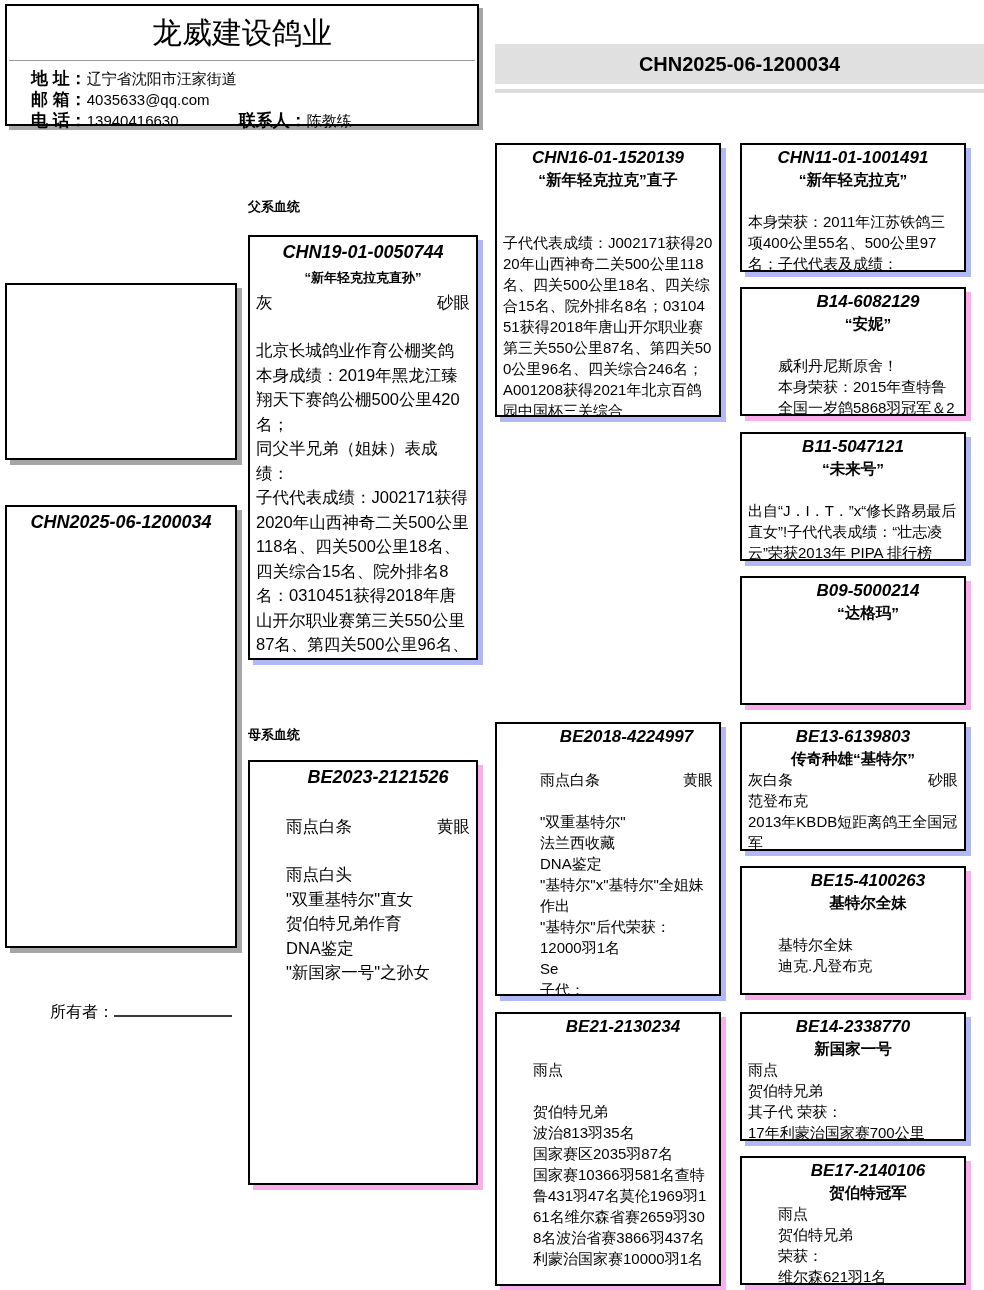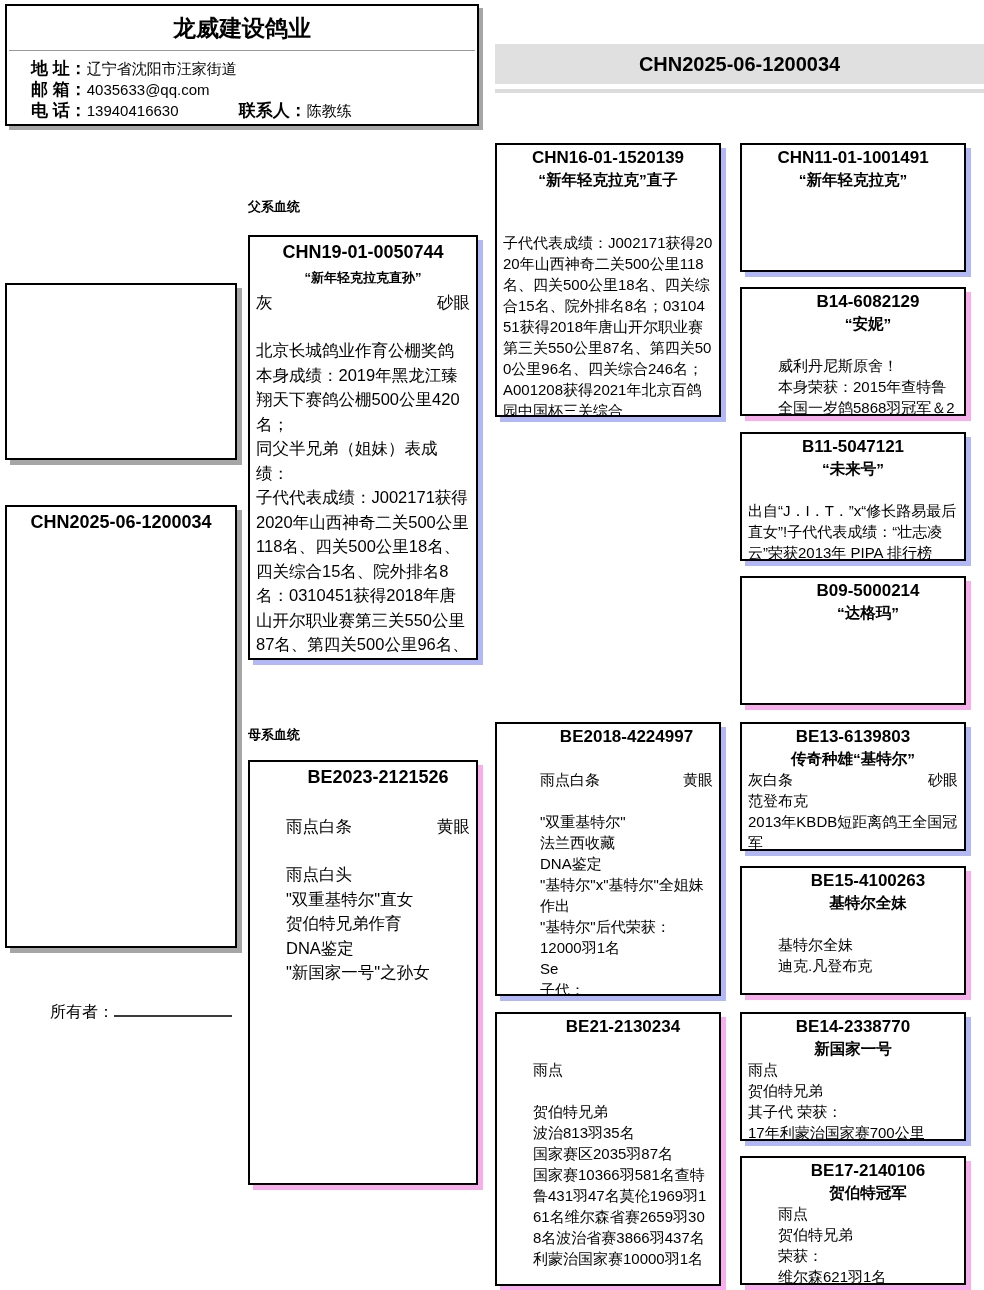--- a/index.html
+++ b/index.html
@@ -2,37 +2,37 @@
 <html><head>
 <meta charset="utf-8">
 <style>
   html,body{margin:0;padding:0;background:#fff;}
   #page{position:relative;width:984px;height:1290px;background:#fff;overflow:hidden;
         font-family:"Liberation Sans","DejaVu Sans",sans-serif;color:#000;}
 
   
   .loft-box{position:absolute;left:5px;top:4px;width:474px;height:122px;background:#fff;
             border:2px solid #000;box-sizing:border-box;box-shadow:4px 4px 0 #a6a6a6;}
-  .loft-title{text-align:center;font-size:23px;font-weight:bold;padding:7px 0 6px;}
+  .loft-title{text-align:center;font-size:30px;font-weight:normal;padding:7px 0 6px;}
   .loft-divider{border-top:1px solid #9a9a9a;margin:0 2px 7px;}
   .loft-row{padding-left:24px;font-size:15px;line-height:21px;white-space:nowrap;}
   .loft-label{font-size:17px;font-weight:bold;}
 
   
   .topbar{position:absolute;left:495px;top:44px;width:489px;height:40px;background:#e0e0e0;
           text-align:center;font-size:20px;font-weight:bold;line-height:40px;}
   .topline{position:absolute;left:495px;top:89px;width:489px;height:4px;background:#dcdcdc;}
 
   
   .pbox{position:absolute;background:#fff;border:2px solid #000;box-sizing:border-box;
         overflow:hidden;padding:2px 6px;}
   .shadow-blue{box-shadow:5px 5px 0 #b2b8f5;}
   .shadow-pink{box-shadow:5px 5px 0 #f7aeea;padding-left:36px;}
   .shadow-gray{box-shadow:5px 5px 0 #a6a6a6;}
-  .ring{text-align:center;font-weight:bold;font-size:17px;line-height:22px;}
+  .ring{text-align:center;font-weight:bold;font-size:17px;line-height:22px;font-style:italic;}
   .pname{text-align:center;font-weight:bold;font-size:15.5px;line-height:21px;}
   .ce{display:flex;justify-content:space-between;font-size:15px;line-height:21px;}
   .pbody{font-size:15px;line-height:21px;white-space:pre-line;word-break:break-all;}
   .g2 .ring{font-size:18px;line-height:26px;}
   .g2 .pname{font-size:13px;line-height:25px;}
   .g2 .ce{font-size:16.5px;line-height:24px;}
   .g2 .pbody{font-size:16.5px;line-height:24.5px;}
   .mt1{margin-top:21px;}
   .mt2{margin-top:42px;}
   .g2 .mt1{margin-top:24px;}
@@ -136,20 +136,21 @@
     <div class="pbody mt1">贺伯特兄弟
 波治813羽35名
 国家赛区2035羽87名
 国家赛10366羽581名查特鲁431羽47名莫伦1969羽161名维尔森省赛2659羽308名波治省赛3866羽437名
 利蒙治国家赛10000羽1名</div>
   </div>
 
   <div class="pbox shadow-blue" style="left:740px;top:143px;width:226px;height:129px;">
     <div class="ring">CHN11-01-1001491</div>
     <div class="pname">“新年轻克拉克”</div>
+    <div class="pbody mt1">本身荣获：2011年江苏铁鸽三项400公里55名、500公里97名；子代代表及成绩：</div>
   </div>
 
   <div class="pbox shadow-pink" style="left:740px;top:287px;width:226px;height:129px;">
     <div class="ring">B14-6082129</div>
     <div class="pname">“安妮”</div>
     <div class="pbody mt1">威利丹尼斯原舍！
 本身荣获：2015年查特鲁全国一岁鸽5868羽冠军＆27028羽</div>
   </div>
 
   <div class="pbox shadow-blue" style="left:740px;top:432px;width:226px;height:129px;">

